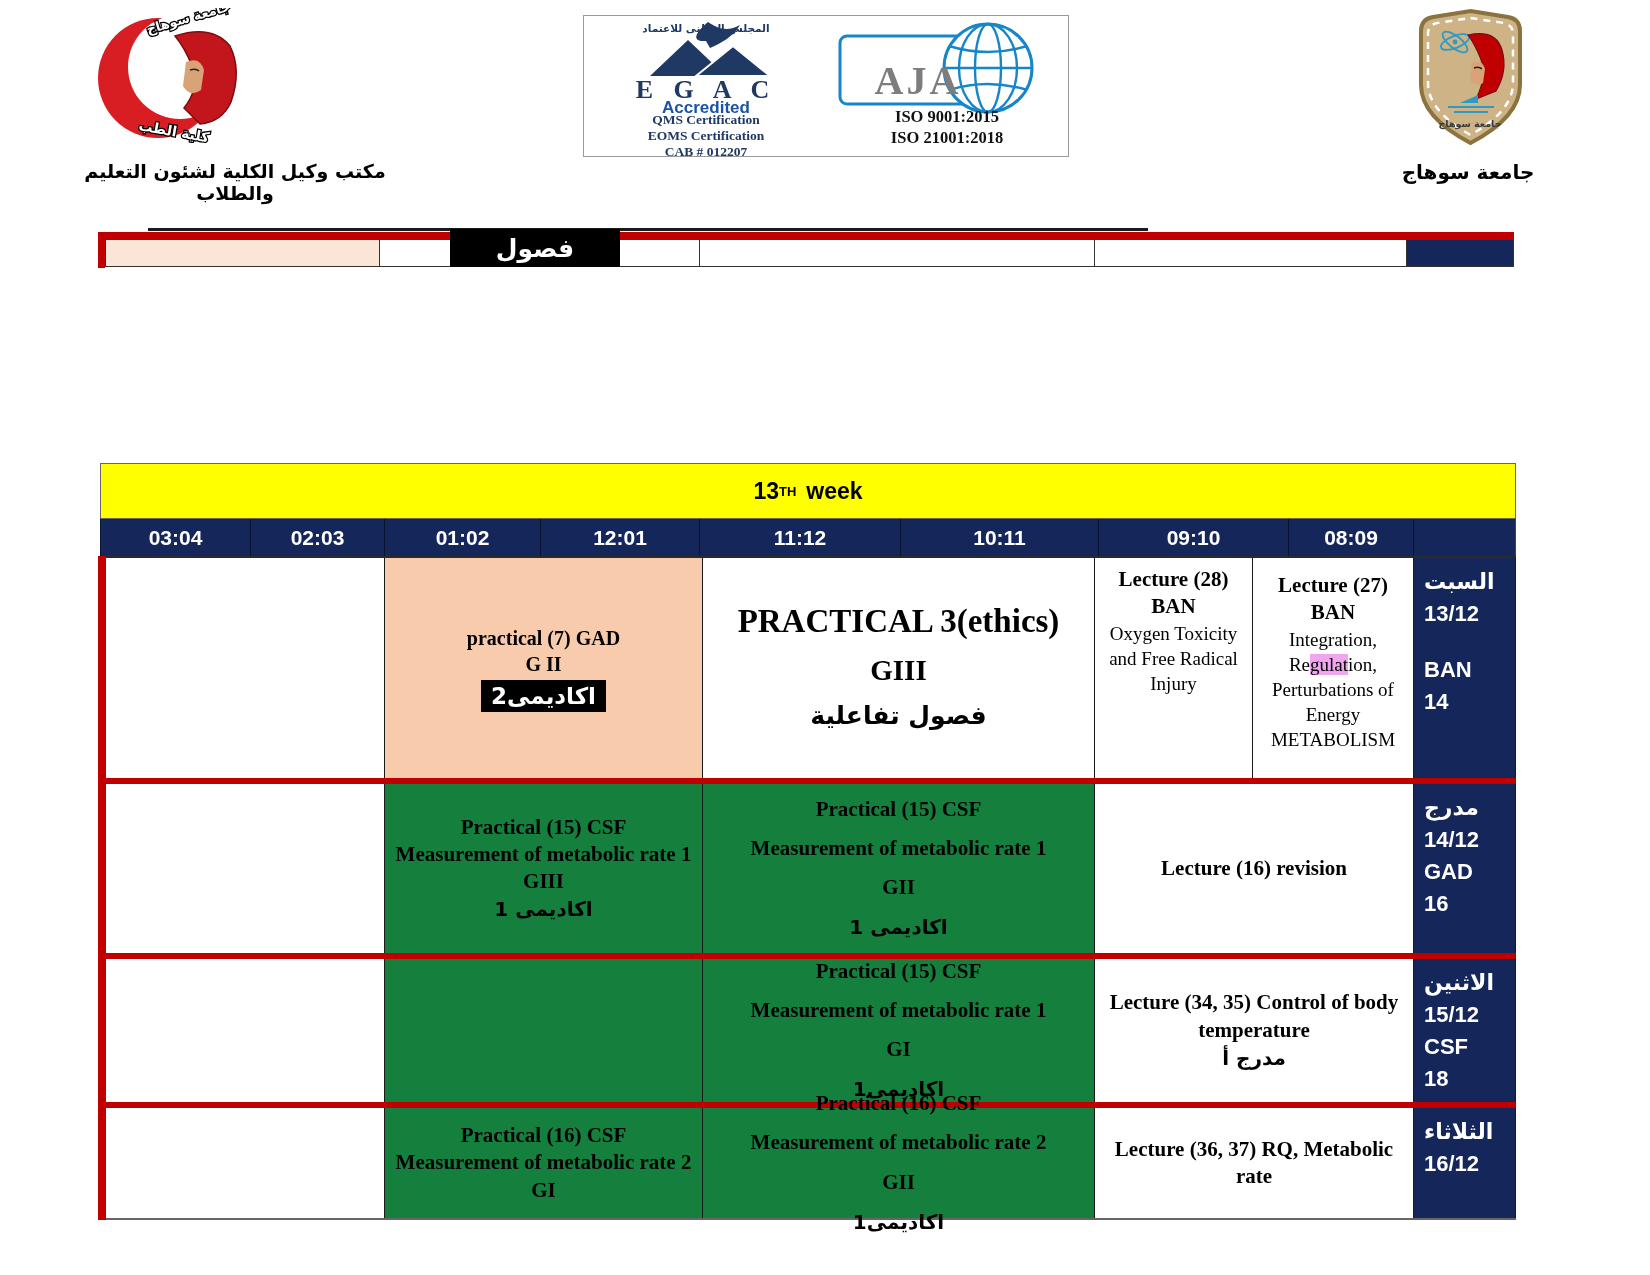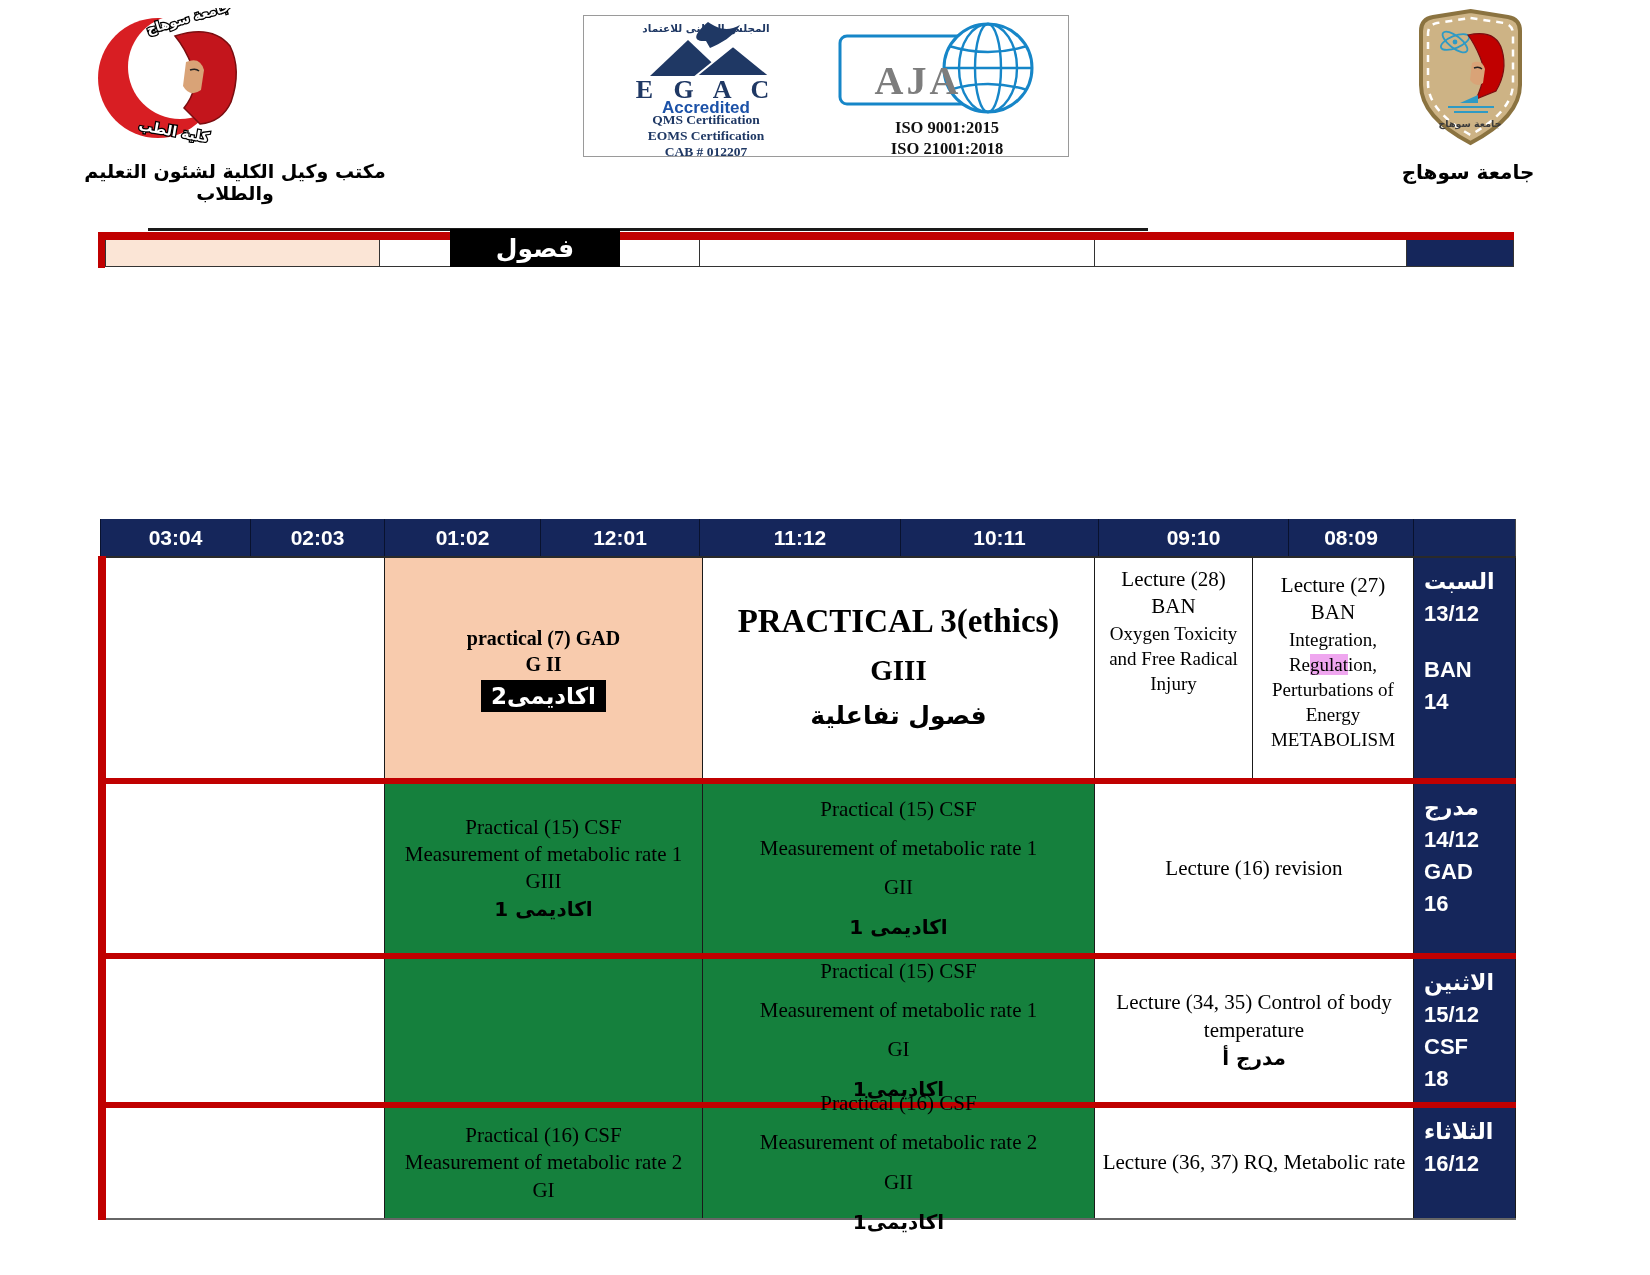--- a/index.html
+++ b/index.html
@@ -10,21 +10,21 @@
   .sans{font-family:"Liberation Sans",sans-serif;}
 
   
   #office-text{left:70px;top:160px;width:330px;text-align:center;font-size:19px;
                font-weight:bold;direction:rtl;}
   #university-text{left:1398px;top:160px;width:140px;text-align:center;font-size:20px;
                font-weight:bold;direction:rtl;}
   #cert-box{left:583px;top:15px;width:484px;height:140px;border:1px solid #9a9a9a;background:#fff;}
   #egac-lines{left:6px;top:96px;width:232px;text-align:center;color:#1F3864;
               font-weight:bold;font-size:13.5px;line-height:1.18;}
-  #aja-lines{left:258px;top:102px;width:210px;text-align:center;color:#111;
+  #aja-lines{left:258px;top:91px;width:210px;text-align:center;color:#111;
              font-weight:bold;font-size:16.5px;line-height:1.25;}
 
   
   #top-black-line{left:148px;top:228px;width:1000px;height:3px;background:#1a1a1a;}
   #banner-red-strip{left:105px;top:232px;width:1409px;height:8px;background:#C00000;}
   #banner-left-border{left:98px;top:232px;width:7px;height:36px;background:#C00000;}
   #banner-cells{left:105px;top:240px;width:1409px;height:27px;display:flex;}
   .bcell{box-sizing:border-box;height:27px;border-right:1px solid #333;border-bottom:1px solid #333;}
   .bc1{width:275px;background:#FBE5D6;border-left:1px solid #333;}
   .bc2{width:320px;background:#fff;}
@@ -65,21 +65,21 @@
   .cC{width:392px;gap:12px;}
   .cD{width:319px;background:#fff;}
   .cD1{width:158px;background:#fff;justify-content:flex-start;padding-top:8px;}
   .cD2{width:161px;background:#fff;justify-content:flex-start;padding-top:14px;}
   .cE{width:102px;background:#15265B;color:#fff;align-items:flex-start;text-align:left;
       justify-content:flex-start;padding:8px 4px 0 10px;}
   .peach{background:#F8CBAD;}
   .magenta{background:#15803d;}
 
   .b20{font-weight:bold;font-size:20px;line-height:1.3;}
-  .b21{font-weight:normal;font-size:21px;line-height:1.3;}
+  .b21{font-weight:bold;font-size:21px;line-height:1.3;}
   .reg19{font-size:19px;line-height:1.32;}
   .big1{font-weight:bold;font-size:33px;line-height:1.15;}
   .big2{font-weight:bold;font-size:29px;line-height:1.2;}
   .big3{font-size:25px;line-height:1.35;direction:rtl;}
   .arline{font-size:20px;line-height:1.4;direction:rtl;}
   .blackbox{display:inline-block;background:#000;color:#fff;font-size:23px;
             padding:3px 10px;margin-top:3px;direction:rtl;text-align:center;}
   .hl{background:#EFA6EF;}
   .dayline-ar{font-size:22px;line-height:1.45;direction:rtl;}
   .dayline{font-family:"Liberation Sans",sans-serif;font-weight:bold;font-size:22px;line-height:1.45;}
@@ -152,20 +152,25 @@
   <div class="abs" id="banner-red-strip"></div>
   <div class="abs" id="banner-cells">
     <div class="bcell bc1"></div>
     <div class="bcell bc2"></div>
     <div class="bcell bc3"></div>
     <div class="bcell bc4"></div>
     <div class="bcell bc5"></div>
   </div>
   <div class="abs ar" id="banner-label-box">فصول تفاعلية</div>
 
+  <div class="abs sans" id="week-row">
+    <span>13</span>
+      <sup>TH</sup>
+      <span id="week-word">week</span>
+  </div>
 
   <div class="abs" id="time-row">
     <div class="thcell th1">03:04</div>
     <div class="thcell th2">02:03</div>
     <div class="thcell th3">01:02</div>
     <div class="thcell th4">12:01</div>
     <div class="thcell th5">11:12</div>
     <div class="thcell th6">10:11</div>
     <div class="thcell th7">09:10</div>
     <div class="thcell th8">08:09</div>

